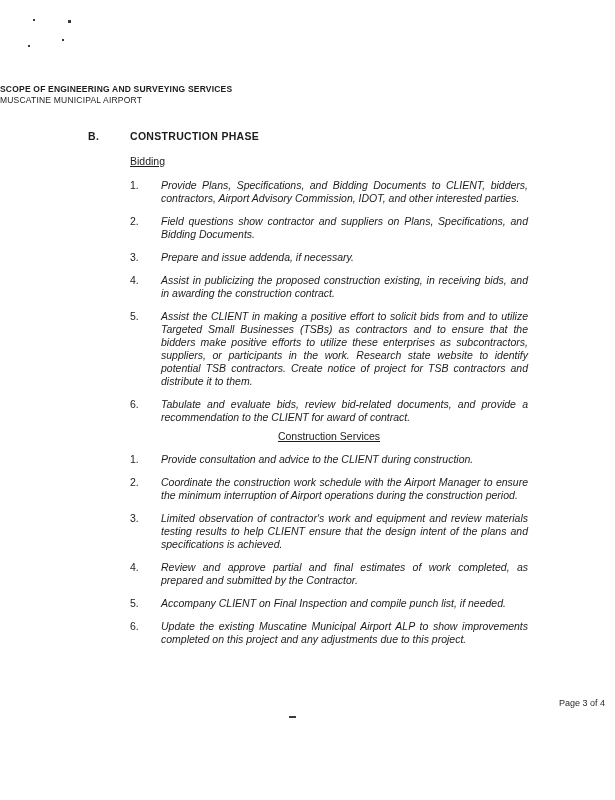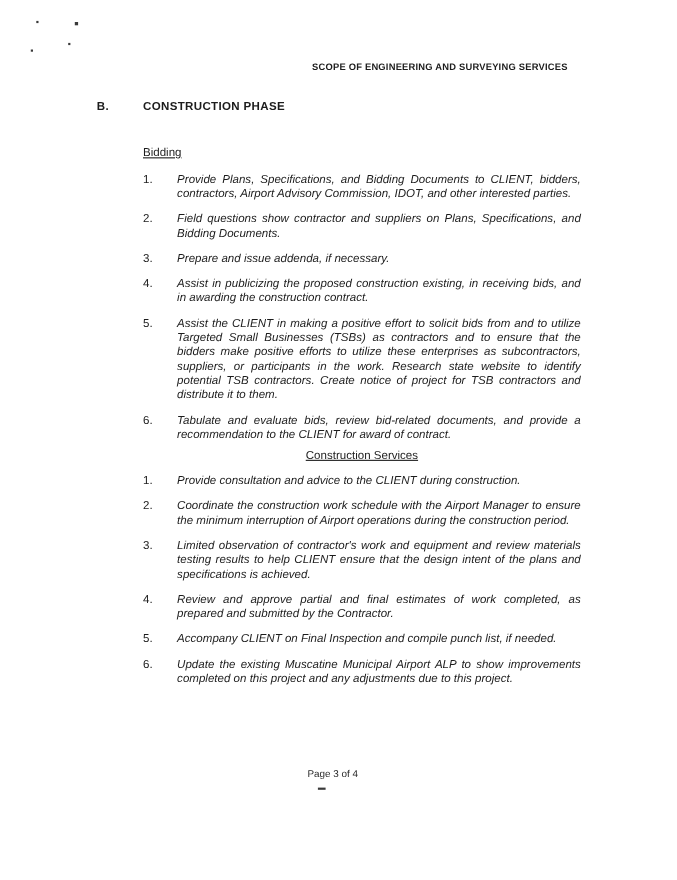--- a/index.html
+++ b/index.html
@@ -11,23 +11,22 @@
     position: relative;
     width: 615px;
     height: 800px;
     background: #ffffff;
     font-family: "Liberation Sans", sans-serif;
     color: #1c1c1c;
     overflow: hidden;
     box-sizing: border-box;
   }
   .doc-header {
-    padding-top: 56px;
-    margin-right: 99px;
-    text-align: right;
+    padding-top: 84px;
+    margin-right: 47px;
     font-size: 8.5px;
     line-height: 11px;
     letter-spacing: 0.2px;
   }
   .doc-header .hline1 {
     font-weight: bold;
   }
   .content {
     margin-left: 88px;
     width: 440px;
@@ -39,21 +38,21 @@
     line-height: 13px;
     font-weight: bold;
     letter-spacing: 0.3px;
   }
   .section-letter {
     width: 42px;
     flex: none;
   }
   .sub-heading {
     margin-left: 42px;
-    margin-top: 29px;
+    margin-top: 12px;
     font-size: 10.5px;
     line-height: 13px;
     text-decoration: underline;
   }
   .sub-heading.second {
     margin-top: 6px;
     text-align: center;
   }
   .item {
     display: flex;
@@ -72,21 +71,21 @@
     font-style: italic;
   }
   .item.first {
     margin-top: 11px;
   }
   .doc-footer {
     position: absolute;
     top: 698px;
     left: 0;
     width: 605px;
-    text-align: center;
+    text-align: right;
     font-size: 9px;
     line-height: 11px;
     color: #2a2a2a;
   }
   .artifact {
     position: absolute;
     background: #3a3a3a;
   }
   .a1 { left: 33px; top: 19px; width: 2px; height: 2px; }
   .a2 { left: 68px; top: 20px; width: 3px; height: 3px; }
@@ -100,20 +99,21 @@
 <div class="page">
 
   <span class="artifact a1"></span>
   <span class="artifact a2"></span>
   <span class="artifact a3"></span>
   <span class="artifact a4"></span>
   <span class="artifact a5"></span>
 
   <div class="doc-header">
     <div class="hline1">SCOPE OF ENGINEERING AND SURVEYING SERVICES</div>
+    <div class="hline3">MUSCATINE MUNICIPAL AIRPORT</div>
   </div>
 
   <div class="content">
 
     <div class="section-head">
       <span class="section-letter">B.</span>
       <span class="section-title">CONSTRUCTION PHASE</span>
     </div>
 
     <div class="sub-heading">Bidding</div>

